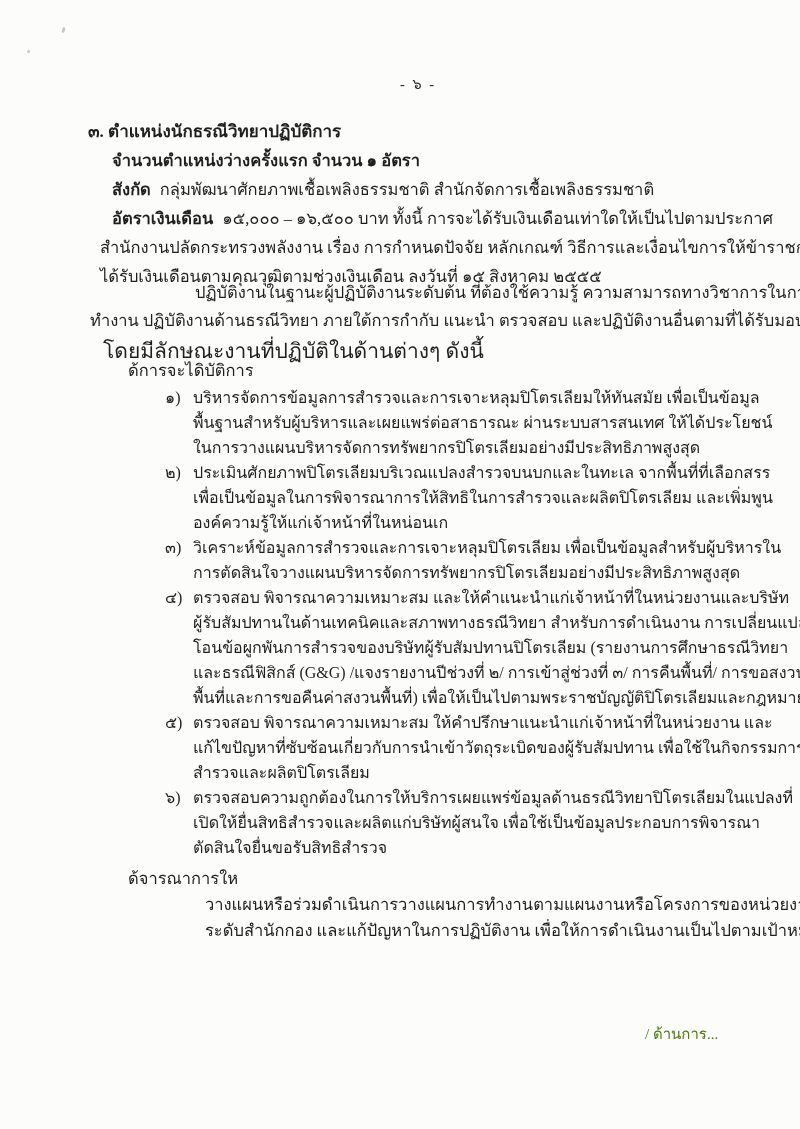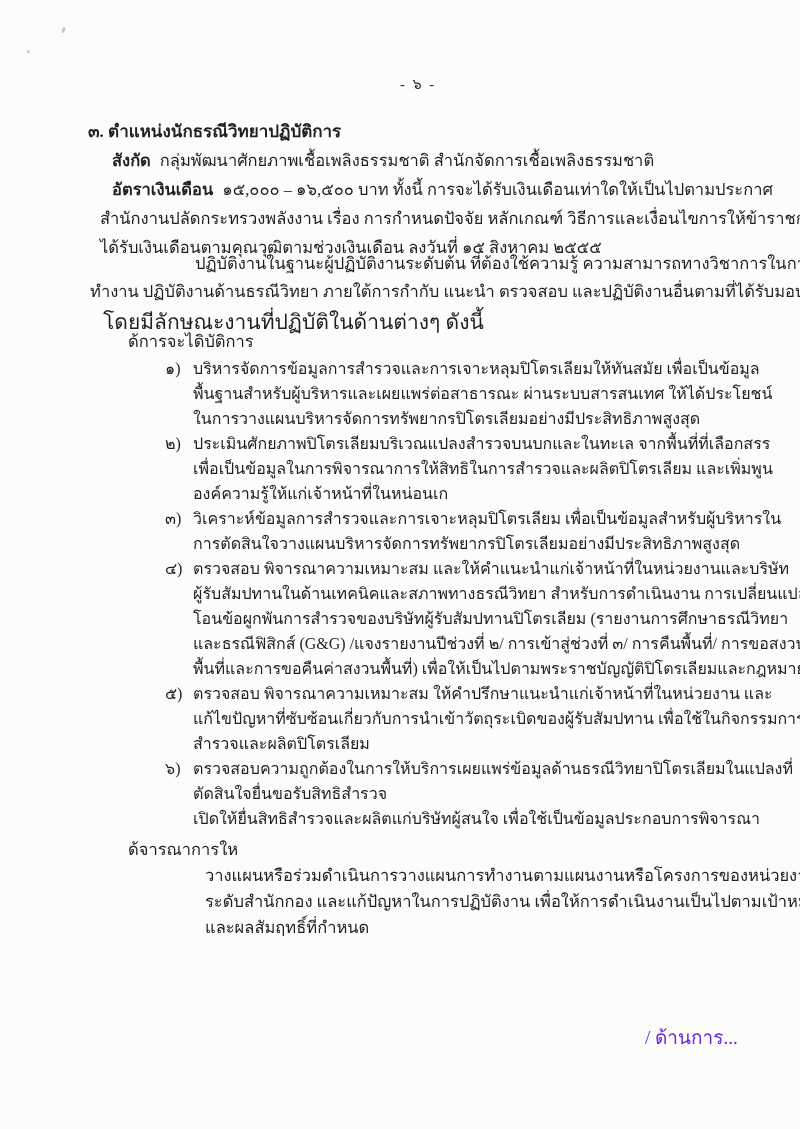--- a/index.html
+++ b/index.html
@@ -40,21 +40,21 @@
   .items{line-height:25px;font-size:16px;}
   .item{position:relative;padding-left:193px;}
   .item .num{position:absolute;left:165px;top:0;}
 
   .planning{margin-top:6px;line-height:26px;font-size:16.5px;}
   .planning .sec-title{margin-top:0;margin-left:128px;line-height:26px;}
   .planning .p-line{margin-left:205px;}
 
   .footer-note{
     position:absolute;top:1022px;left:645px;
-    font-size:19px;color:#6d28d9;
+    font-size:15px;color:#4d7c0f;
   }
 
   
   .artifact{position:absolute;background:#9a9a9a;border-radius:50%;opacity:.55;}
   .a1{left:62px;top:27px;width:3px;height:6px;transform:rotate(20deg);}
   .a2{left:27px;top:50px;width:3px;height:3px;}
 </style>
 </head>
 <body>
 
@@ -62,20 +62,21 @@
 
   <div class="artifact a1"></div>
   <div class="artifact a2"></div>
 
   <div class="page-number line">- ๖ -</div>
 
   <div class="content">
 
     <div class="hblock">
       <div class="h-title line">๓. ตำแหน่งนักธรณีวิทยาปฏิบัติการ</div>
+      <div class="h-sub bold line">จำนวนตำแหน่งว่างครั้งแรก จำนวน ๑ อัตรา</div>
       <div class="h-sub line">
         <span class="label">สังกัด</span><span>กลุ่มพัฒนาศักยภาพเชื้อเพลิงธรรมชาติ สำนักจัดการเชื้อเพลิงธรรมชาติ</span>
       </div>
       <div class="h-sub line">
         <span class="label">อัตราเงินเดือน</span><span>๑๕,๐๐๐ – ๑๖,๕๐๐ บาท ทั้งนี้ การจะได้รับเงินเดือนเท่าใดให้เป็นไปตามประกาศ</span>
       </div>
       <div class="h-wrap line">สำนักงานปลัดกระทรวงพลังงาน เรื่อง การกำหนดปัจจัย หลักเกณฑ์ วิธีการและเงื่อนไขการให้ข้าราชการ</div>
       <div class="h-wrap line">ได้รับเงินเดือนตามคุณวุฒิตามช่วงเงินเดือน ลงวันที่ ๑๕ สิงหาคม ๒๕๕๕</div>
     </div>
 
@@ -133,31 +134,30 @@
           <div class="line">ตรวจสอบ พิจารณาความเหมาะสม ให้คำปรึกษาแนะนำแก่เจ้าหน้าที่ในหน่วยงาน และ</div>
           <div class="line">แก้ไขปัญหาที่ซับซ้อนเกี่ยวกับการนำเข้าวัตถุระเบิดของผู้รับสัมปทาน เพื่อใช้ในกิจกรรมการ</div>
           <div class="line">สำรวจและผลิตปิโตรเลียม</div>
         </div>
       </div>
 
       <div class="item">
         <div class="num line">๖)</div>
         <div class="itext">
           <div class="line">ตรวจสอบความถูกต้องในการให้บริการเผยแพร่ข้อมูลด้านธรณีวิทยาปิโตรเลียมในแปลงที่</div>
+          <div class="line">เปิดให้ยื่นสิทธิสำรวจและผลิตแก่บริษัทผู้สนใจ เพื่อใช้เป็นข้อมูลประกอบการพิจารณา</div>
           <div class="line">ตัดสินใจยื่นขอรับสิทธิสำรวจ</div>
-          <div class="line">เปิดให้ยื่นสิทธิสำรวจและผลิตแก่บริษัทผู้สนใจ เพื่อใช้เป็นข้อมูลประกอบการพิจารณา</div>
         </div>
       </div>
 
     </div>
 
     <div class="planning">
       <div class="sec-title line">ด้จารณาการให</div>
       <div class="p-line line">วางแผนหรือร่วมดำเนินการวางแผนการทำงานตามแผนงานหรือโครงการของหน่วยงาน</div>
       <div class="p-line line">ระดับสำนักกอง และแก้ปัญหาในการปฏิบัติงาน เพื่อให้การดำเนินงานเป็นไปตามเป้าหมาย</div>
-      <div class="p-line line">และผลสัมฤทธิ์ที่กำหนด</div>
     </div>
 
   </div>
 
   <div class="footer-note line">/ ด้านการ...</div>
 
 </div>
 
 </body></html>

